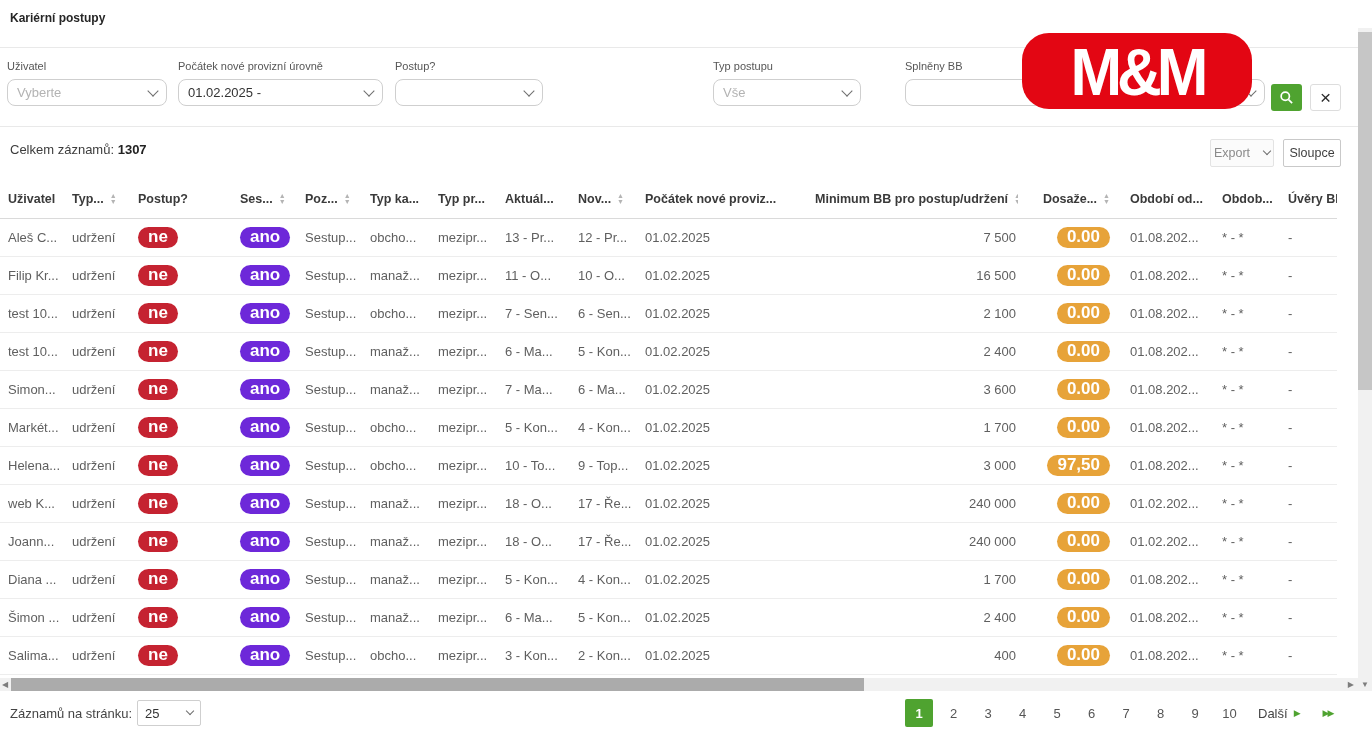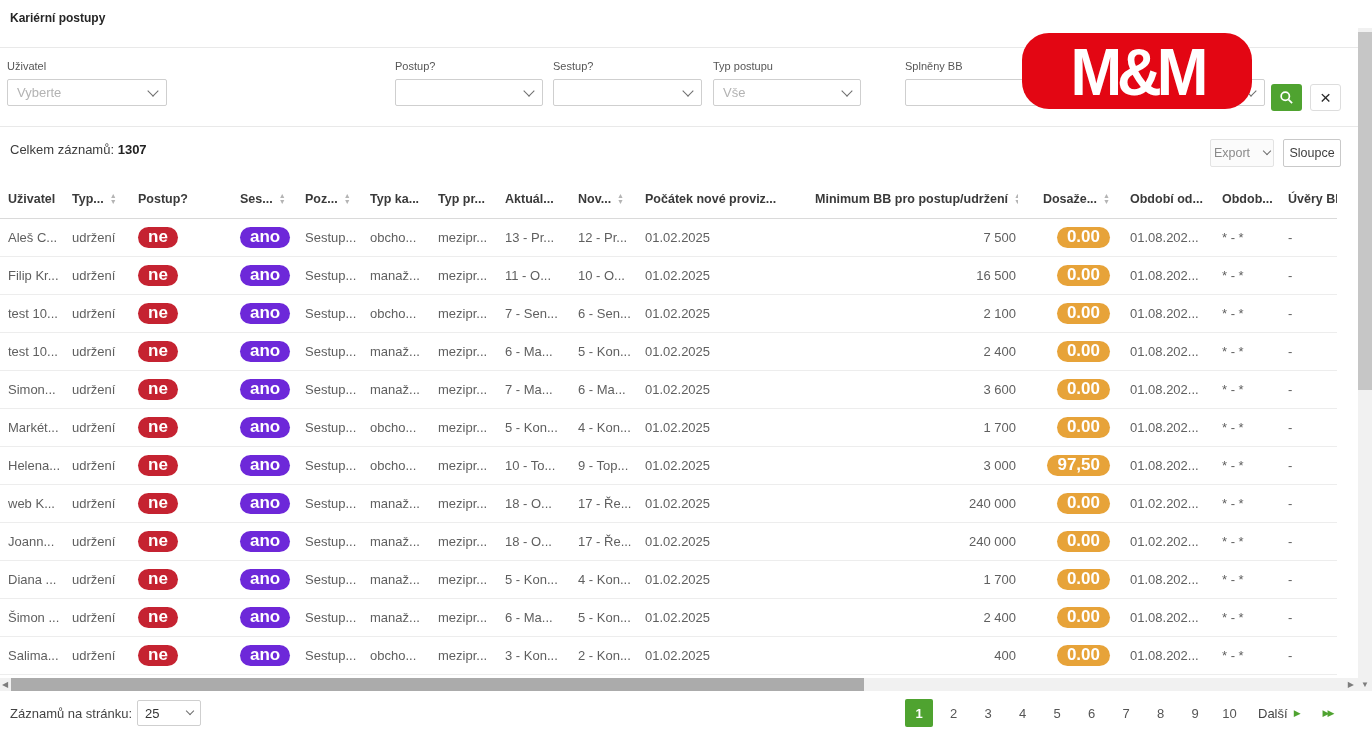--- a/index.html
+++ b/index.html
@@ -15,21 +15,21 @@
   
   #filters{position:absolute;left:0;top:60px;height:60px;width:1372px;}
   .filter{position:absolute;top:0;}
   .filter.f1{left:7px;width:160px;}
   .filter.f2{left:178px;width:205px;}
   .filter.f3{left:395px;width:148px;}
   .filter.f4{left:553px;width:149px;}
   .filter.f5{left:713px;width:148px;}
   .filter.f6{left:905px;width:360px;}
   .flabel{display:block;font-size:11px;color:#565656;margin-bottom:7px;}
-  .select{height:25px;border:1px solid #cfcfcf;border-radius:2px;background:#fff;
+  .select{height:25px;border:1px solid #cfcfcf;border-radius:8px;background:#fff;
     display:flex;align-items:center;justify-content:space-between;padding:0 9px;font-size:13px;color:#333;}
   .placeholder{color:#b3b3b3;}
   .chev{width:7px;height:7px;border-right:1.6px solid #6e6e6e;border-bottom:1.6px solid #6e6e6e;
     transform:rotate(45deg);flex:none;margin-top:-4px;margin-left:8px;}
   .chev.sm{width:5px;height:5px;border-width:1.4px;}
 
   #search-btn{position:absolute;left:1271px;top:84px;width:31px;height:27px;background:#4fa330;
     border:none;border-radius:3px;display:flex;align-items:center;justify-content:center;cursor:pointer;}
   #clear-btn{position:absolute;left:1310px;top:84px;width:31px;height:27px;background:#fff;
     border:1px solid #ddd;border-radius:3px;font-size:19px;line-height:1;color:#2b2b2b;
@@ -97,29 +97,29 @@
 <div class="divider" id="div1"></div>
 
 <div id="filters">
     <div class="filter f1">
       <span class="flabel">Uživatel</span>
       <div class="select">
         <span class="val placeholder">Vyberte</span>
         <span class="chev"></span>
       </div>
     </div>
+    <div class="filter f2">
+      <span class="flabel">Počátek nové provizní úrovně</span>
+      <div class="select">
+        <span class="val">01.02.2025 -</span>
+        <span class="chev"></span>
+      </div>
+    </div>
     <div class="filter f3">
       <span class="flabel">Postup?</span>
-      <div class="select">
-        <span class="val placeholder"></span>
-        <span class="chev"></span>
-      </div>
-    </div>
-    <div class="filter f4">
-      <span class="flabel">Sestup?</span>
       <div class="select">
         <span class="val placeholder"></span>
         <span class="chev"></span>
       </div>
     </div>
     <div class="filter f5">
       <span class="flabel">Typ postupu</span>
       <div class="select">
         <span class="val placeholder">Vše</span>
         <span class="chev"></span>

